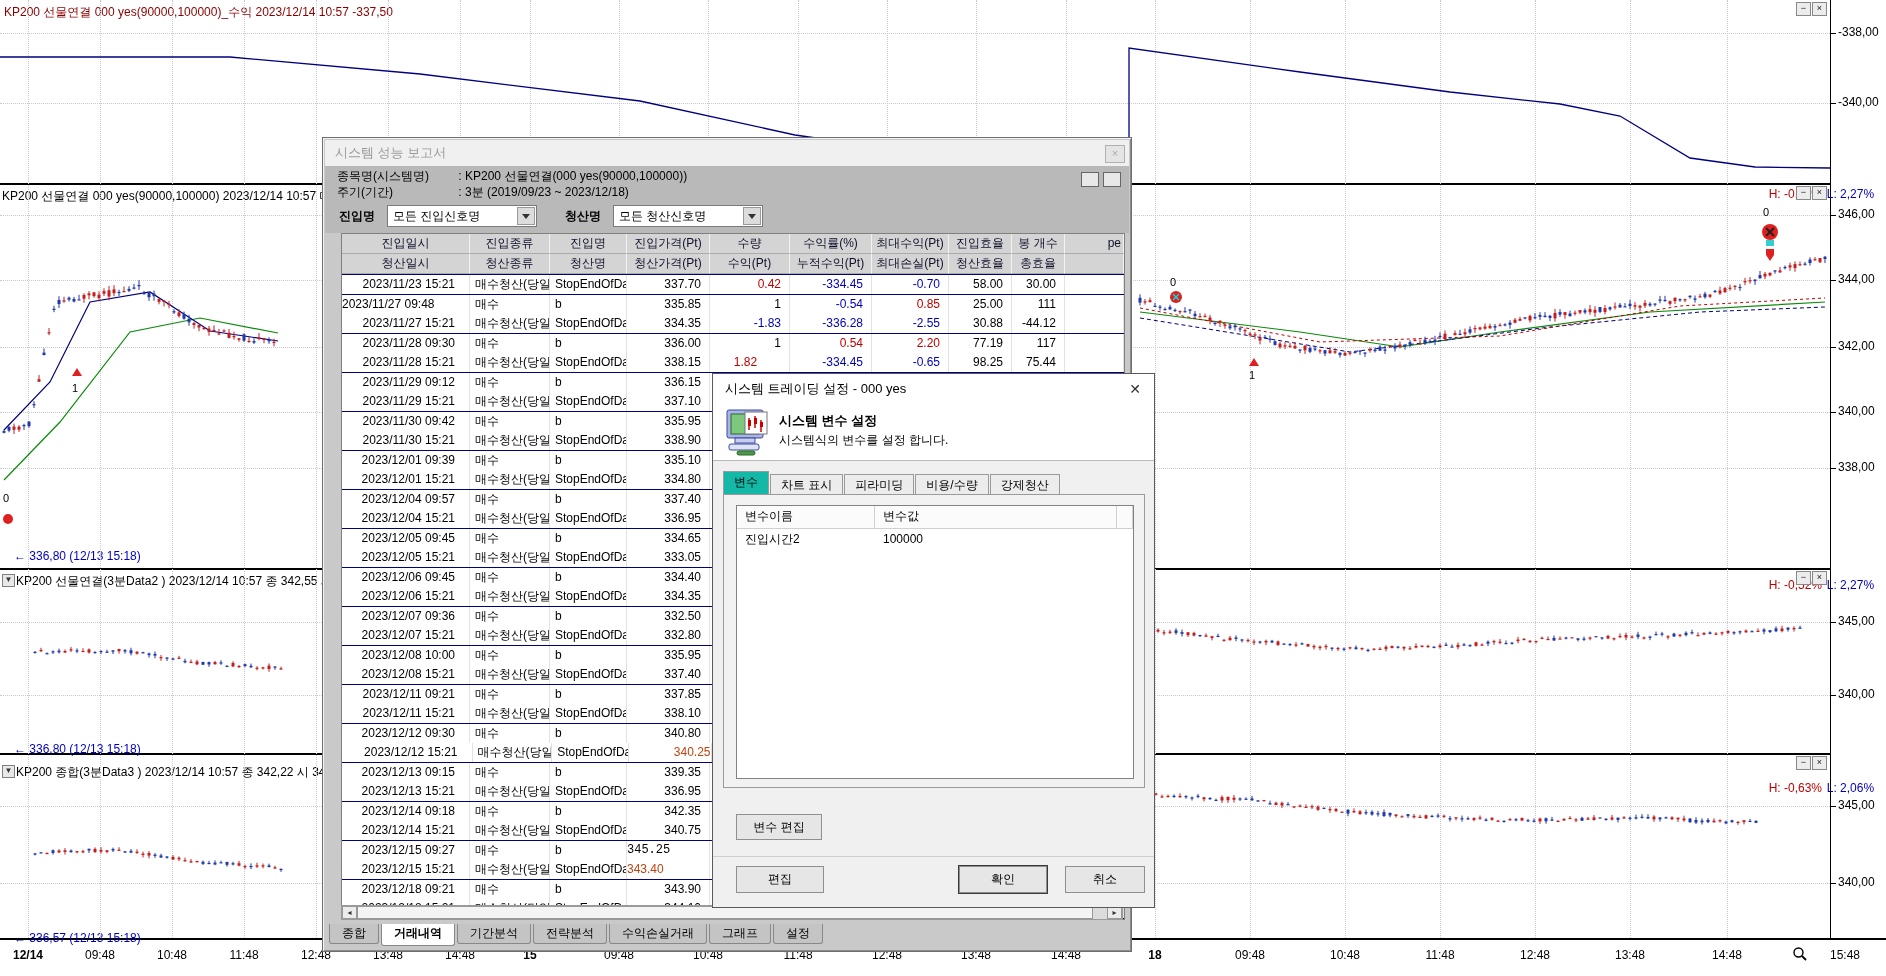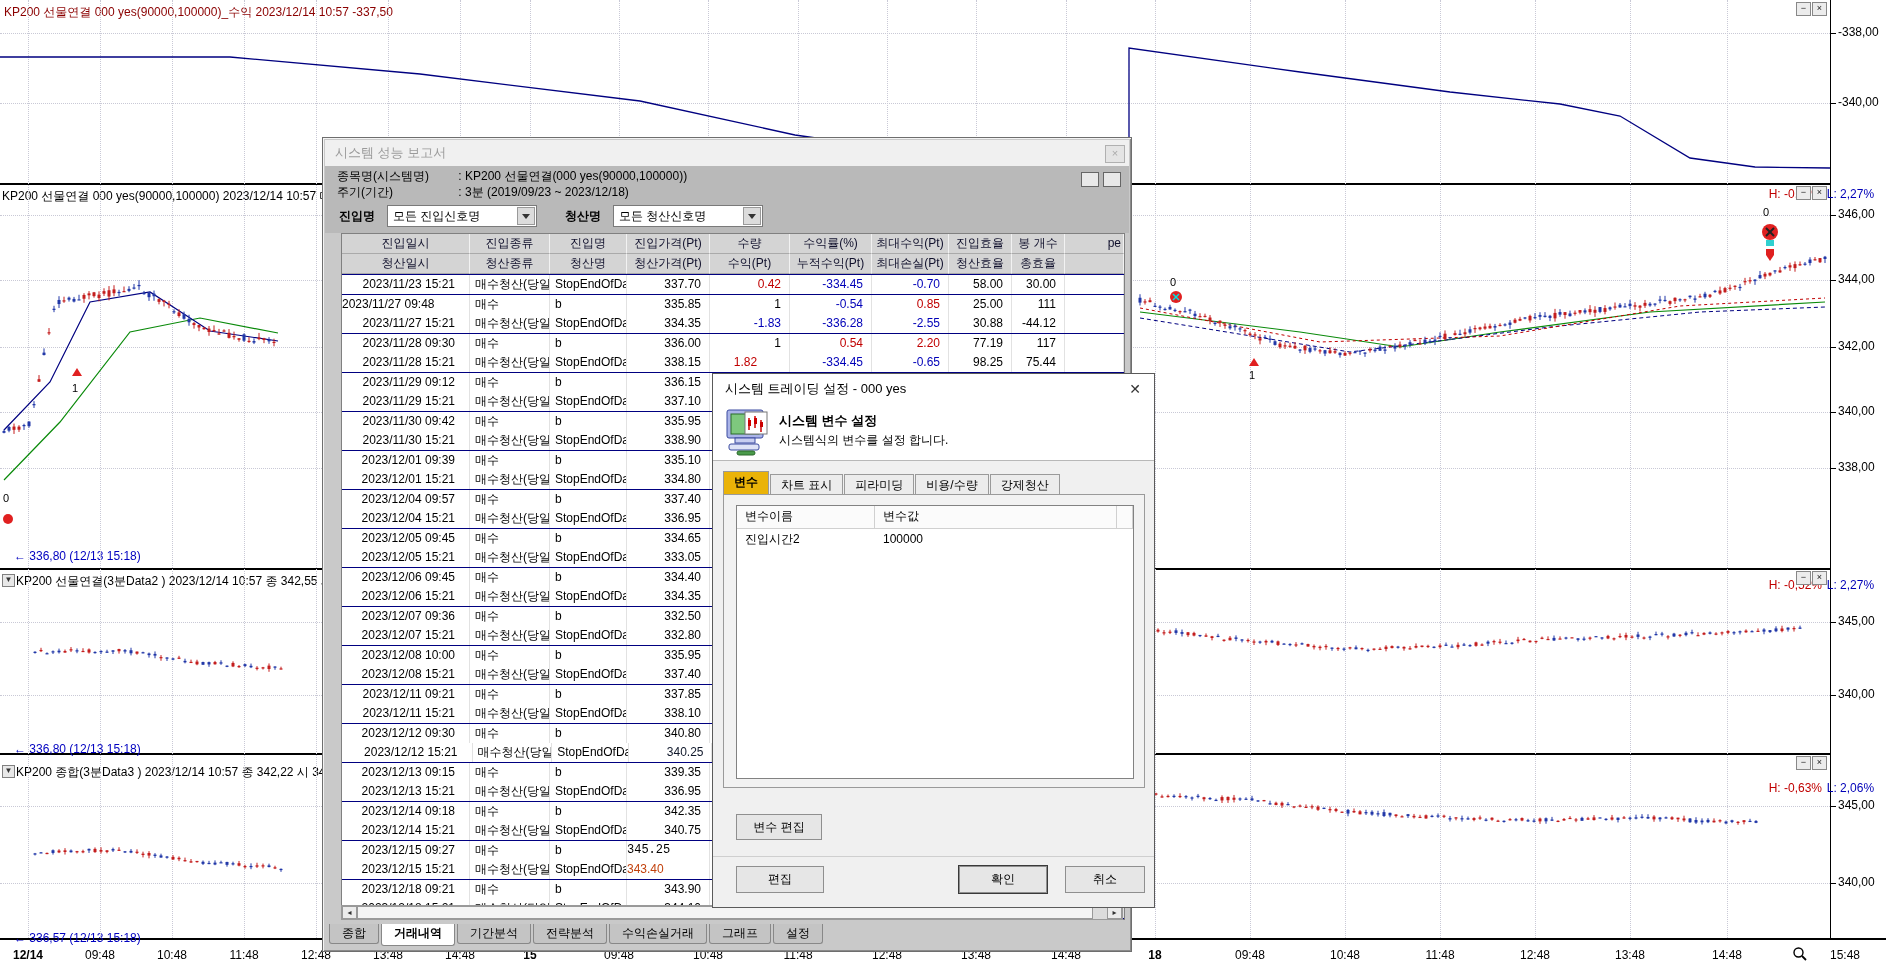--- a/index.html
+++ b/index.html
@@ -63,21 +63,21 @@
   .sd-title{position:absolute;left:0;top:0;right:0;height:30px;background:#fff;border-bottom:1px solid #fff;
      font-size:13px;line-height:30px;padding-left:12px;color:#000;}
   .sd-close{position:absolute;right:10px;top:7px;width:18px;height:17px;text-align:center;line-height:16px;
      font-size:14px;color:#333;}
   .sd-header{position:absolute;left:0;top:30px;right:0;height:56px;background:#fff;border-bottom:1px solid #b8b8b8;}
   .sd-h-title{position:absolute;left:66px;top:8px;font-weight:bold;font-size:13px;}
   .sd-h-sub{position:absolute;left:66px;top:28px;font-size:12px;}
   .sd-tabs{position:absolute;left:10px;top:100px;display:flex;}
   .sd-tab{height:20px;padding:0 10px;font-size:12px;line-height:20px;background:#ececec;
      border:1px solid #9a9a9a;border-bottom:none;margin-right:1px;}
-  .sd-tab.active{background:#eab308;height:23px;margin-top:-3px;font-weight:bold;border-bottom:1px solid #f6f6f6;}
+  .sd-tab.active{background:#14b8a6;height:23px;margin-top:-3px;font-weight:normal;border-bottom:1px solid #f6f6f6;}
   .sd-tabpage{position:absolute;left:10px;top:120px;width:420px;height:292px;border:1px solid #9a9a9a;background:#f2f2f2;}
   .varlist{position:absolute;left:12px;top:10px;width:396px;height:272px;background:#fff;border:1px solid #828282;}
   .vl-head{display:flex;height:22px;background:#fbfbfb;border-bottom:1px solid #d0d0d0;}
   .vl-hcell{box-sizing:border-box;border-right:1px solid #d0d0d0;padding-left:8px;line-height:21px;font-size:12px;}
   .vl-row{display:flex;height:21px;font-size:12px;}
   .vl-row.sel{background:#e4e4e4;}
   .vl-cell{box-sizing:border-box;padding-left:8px;line-height:20px;}
   .btn{position:absolute;background:#e6e6e6;border:1px solid #8f8f8f;font-size:12px;text-align:center;
      box-sizing:border-box;color:#000;}
   .btn.default{outline:1px solid #3a3a3a;}
@@ -1561,21 +1561,21 @@
             <span class="rtb-cell" style="width: 82px; text-align: right; padding: 0px 8px 0px 0px; color: rgb(0, 0, 0);"></span>
             <span class="rtb-cell" style="width: 77px; text-align: right; padding: 0px 8px 0px 0px; color: rgb(0, 0, 0);"></span>
             <span class="rtb-cell" style="width: 63px; text-align: right; padding: 0px 8px 0px 0px; color: rgb(0, 0, 0);"></span>
             <span class="rtb-cell" style="width: 53px; text-align: right; padding: 0px 8px 0px 0px; color: rgb(0, 0, 0);"></span>
             <span class="rtb-cell" style="width: 59px; text-align: right; padding: 0px 8px 0px 0px; color: rgb(0, 0, 0);"></span>
           </div>
           <div class="rtb-row sep-bottom">
             <span class="rtb-cell" style="width: 131px; text-align: right; padding: 0px 14px 0px 0px; color: rgb(0, 0, 0);">2023/12/12 15:21</span>
             <span class="rtb-cell" style="width: 80px; text-align: left; padding: 0px 0px 0px 5px; color: rgb(0, 0, 0);">매수청산(당일</span>
             <span class="rtb-cell" style="width: 77px; text-align: left; padding: 0px 0px 0px 5px; color: rgb(0, 0, 0);">StopEndOfDa</span>
-            <span class="rtb-cell" style="width: 83px; text-align: right; padding: 0px 7px 0px 0px; color: #0f172a;">340.25</span>
+            <span class="rtb-cell" style="width: 83px; text-align: right; padding: 0px 0 0px 0px; color: #c2410c;">340.25</span>
             <span class="rtb-cell" style="width: 80px; text-align: right; padding: 0px 8px 0px 0px; color: rgb(0, 0, 0);"></span>
             <span class="rtb-cell" style="width: 82px; text-align: right; padding: 0px 8px 0px 0px; color: rgb(0, 0, 0);"></span>
             <span class="rtb-cell" style="width: 77px; text-align: right; padding: 0px 8px 0px 0px; color: rgb(0, 0, 0);"></span>
             <span class="rtb-cell" style="width: 63px; text-align: right; padding: 0px 8px 0px 0px; color: rgb(0, 0, 0);"></span>
             <span class="rtb-cell" style="width: 53px; text-align: right; padding: 0px 8px 0px 0px; color: rgb(0, 0, 0);"></span>
             <span class="rtb-cell" style="width: 59px; text-align: right; padding: 0px 8px 0px 0px; color: rgb(0, 0, 0);"></span>
           </div>
           <div class="rtb-row">
             <span class="rtb-cell" style="width: 128px; text-align: right; padding: 0px 14px 0px 0px; color: rgb(0, 0, 0);">2023/12/13 09:15</span>
             <span class="rtb-cell" style="width: 80px; text-align: left; padding: 0px 0px 0px 5px; color: rgb(0, 0, 0);">매수</span>

